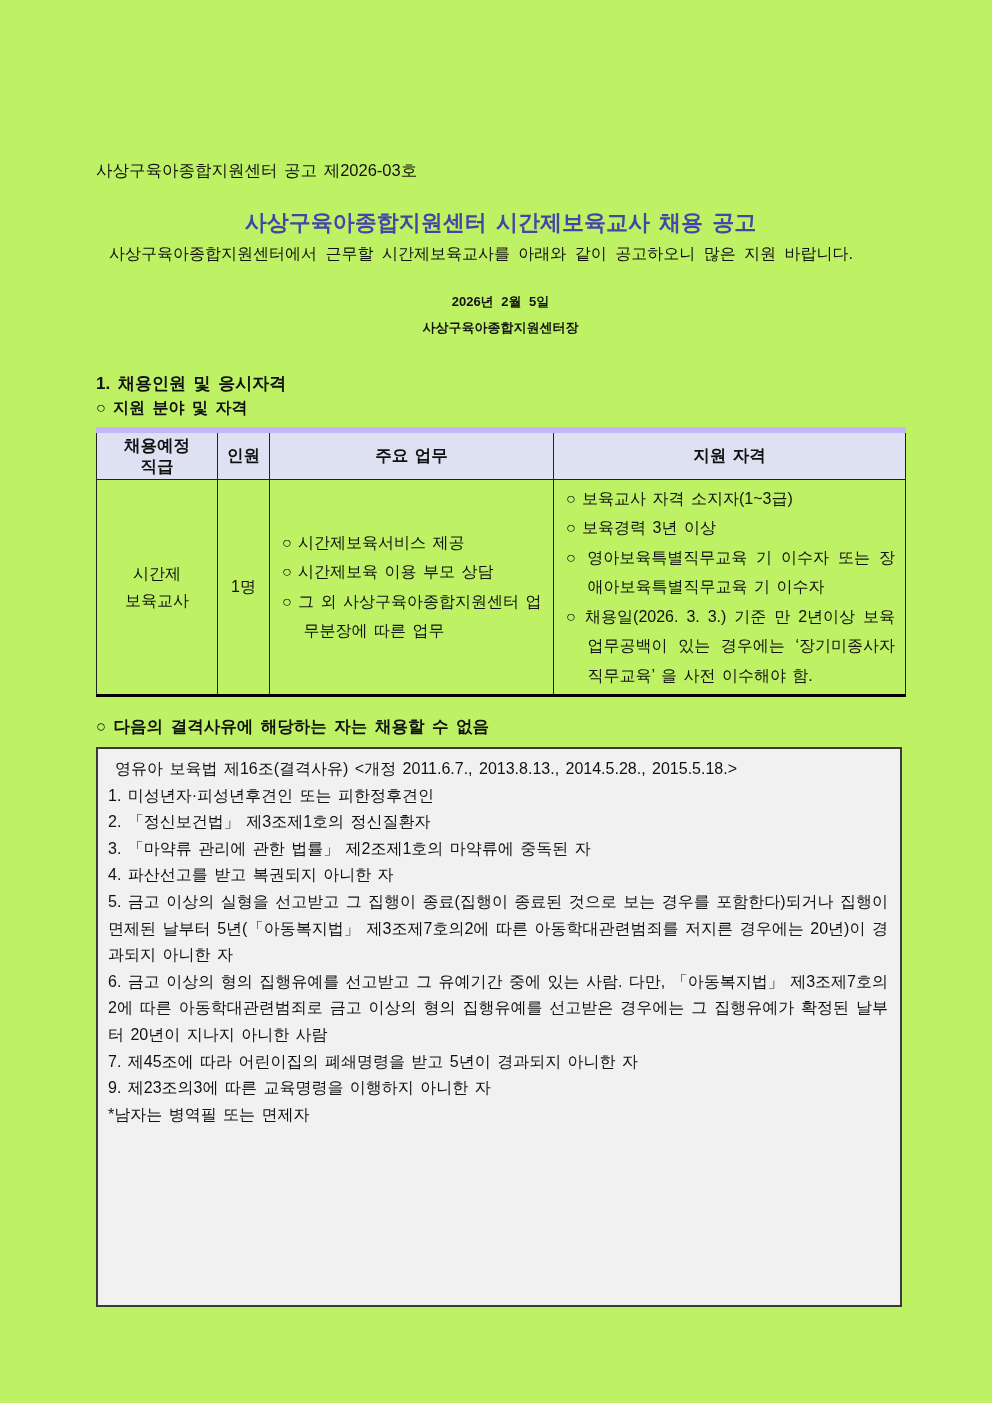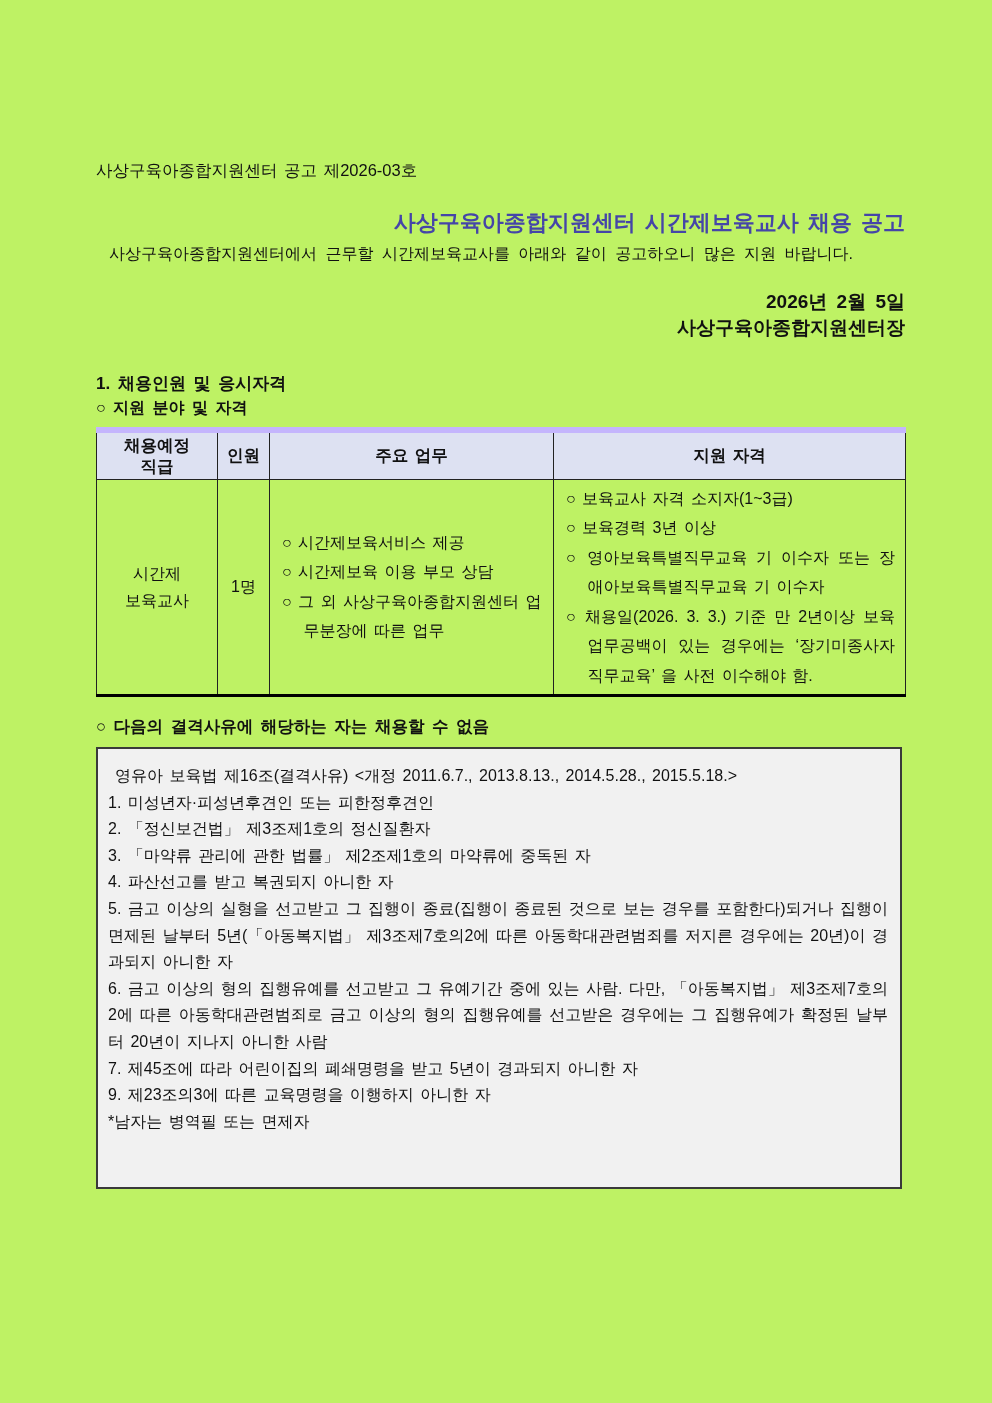--- a/index.html
+++ b/index.html
@@ -17,36 +17,36 @@
   }
   .doc-number {
     font-size: 16.5px;
     line-height: 24px;
     height: 24px;
   }
   .doc-title {
     margin-top: 24px;
     height: 34px;
     line-height: 34px;
-    text-align: right;
+    text-align: center;
     font-size: 22px;
     font-weight: bold;
     color: #4545a8;
     word-spacing: 3px;
   }
   .intro {
     font-size: 16px;
     line-height: 28px;
     height: 28px;
     text-indent: 13px;
     word-spacing: 4px;
   }
   .date-line, .issuer-line {
-    text-align: right;
-    font-size: 19px;
+    text-align: center;
+    font-size: 13px;
     font-weight: bold;
     line-height: 26px;
     height: 26px;
     word-spacing: 4px;
   }
   .date-line { margin-top: 21px; }
   .section-heading {
     margin-top: 31px;
     font-size: 17px;
     font-weight: bold;
@@ -101,25 +101,25 @@
     margin-top: 18px;
     font-size: 16.5px;
     font-weight: bold;
     line-height: 22px;
     height: 22px;
     word-spacing: 3px;
   }
   .law-box {
     margin-top: 10px;
     width: 806px;
-    height: 442px;
+    height: 560px;
     box-sizing: border-box;
     background: #f1f1f1;
     border: 2px solid #3a3a3a;
-    padding: 14px 12px 0 10px;
+    padding: 7px 12px 0 10px;
     font-size: 16px;
     line-height: 26.6px;
     overflow: hidden;
   }
   .law-box p { margin: 0; text-align: justify; }
   .law-box .law-intro { text-indent: 7px; text-align: left; }
 </style>
 </head>
 <body>
 

